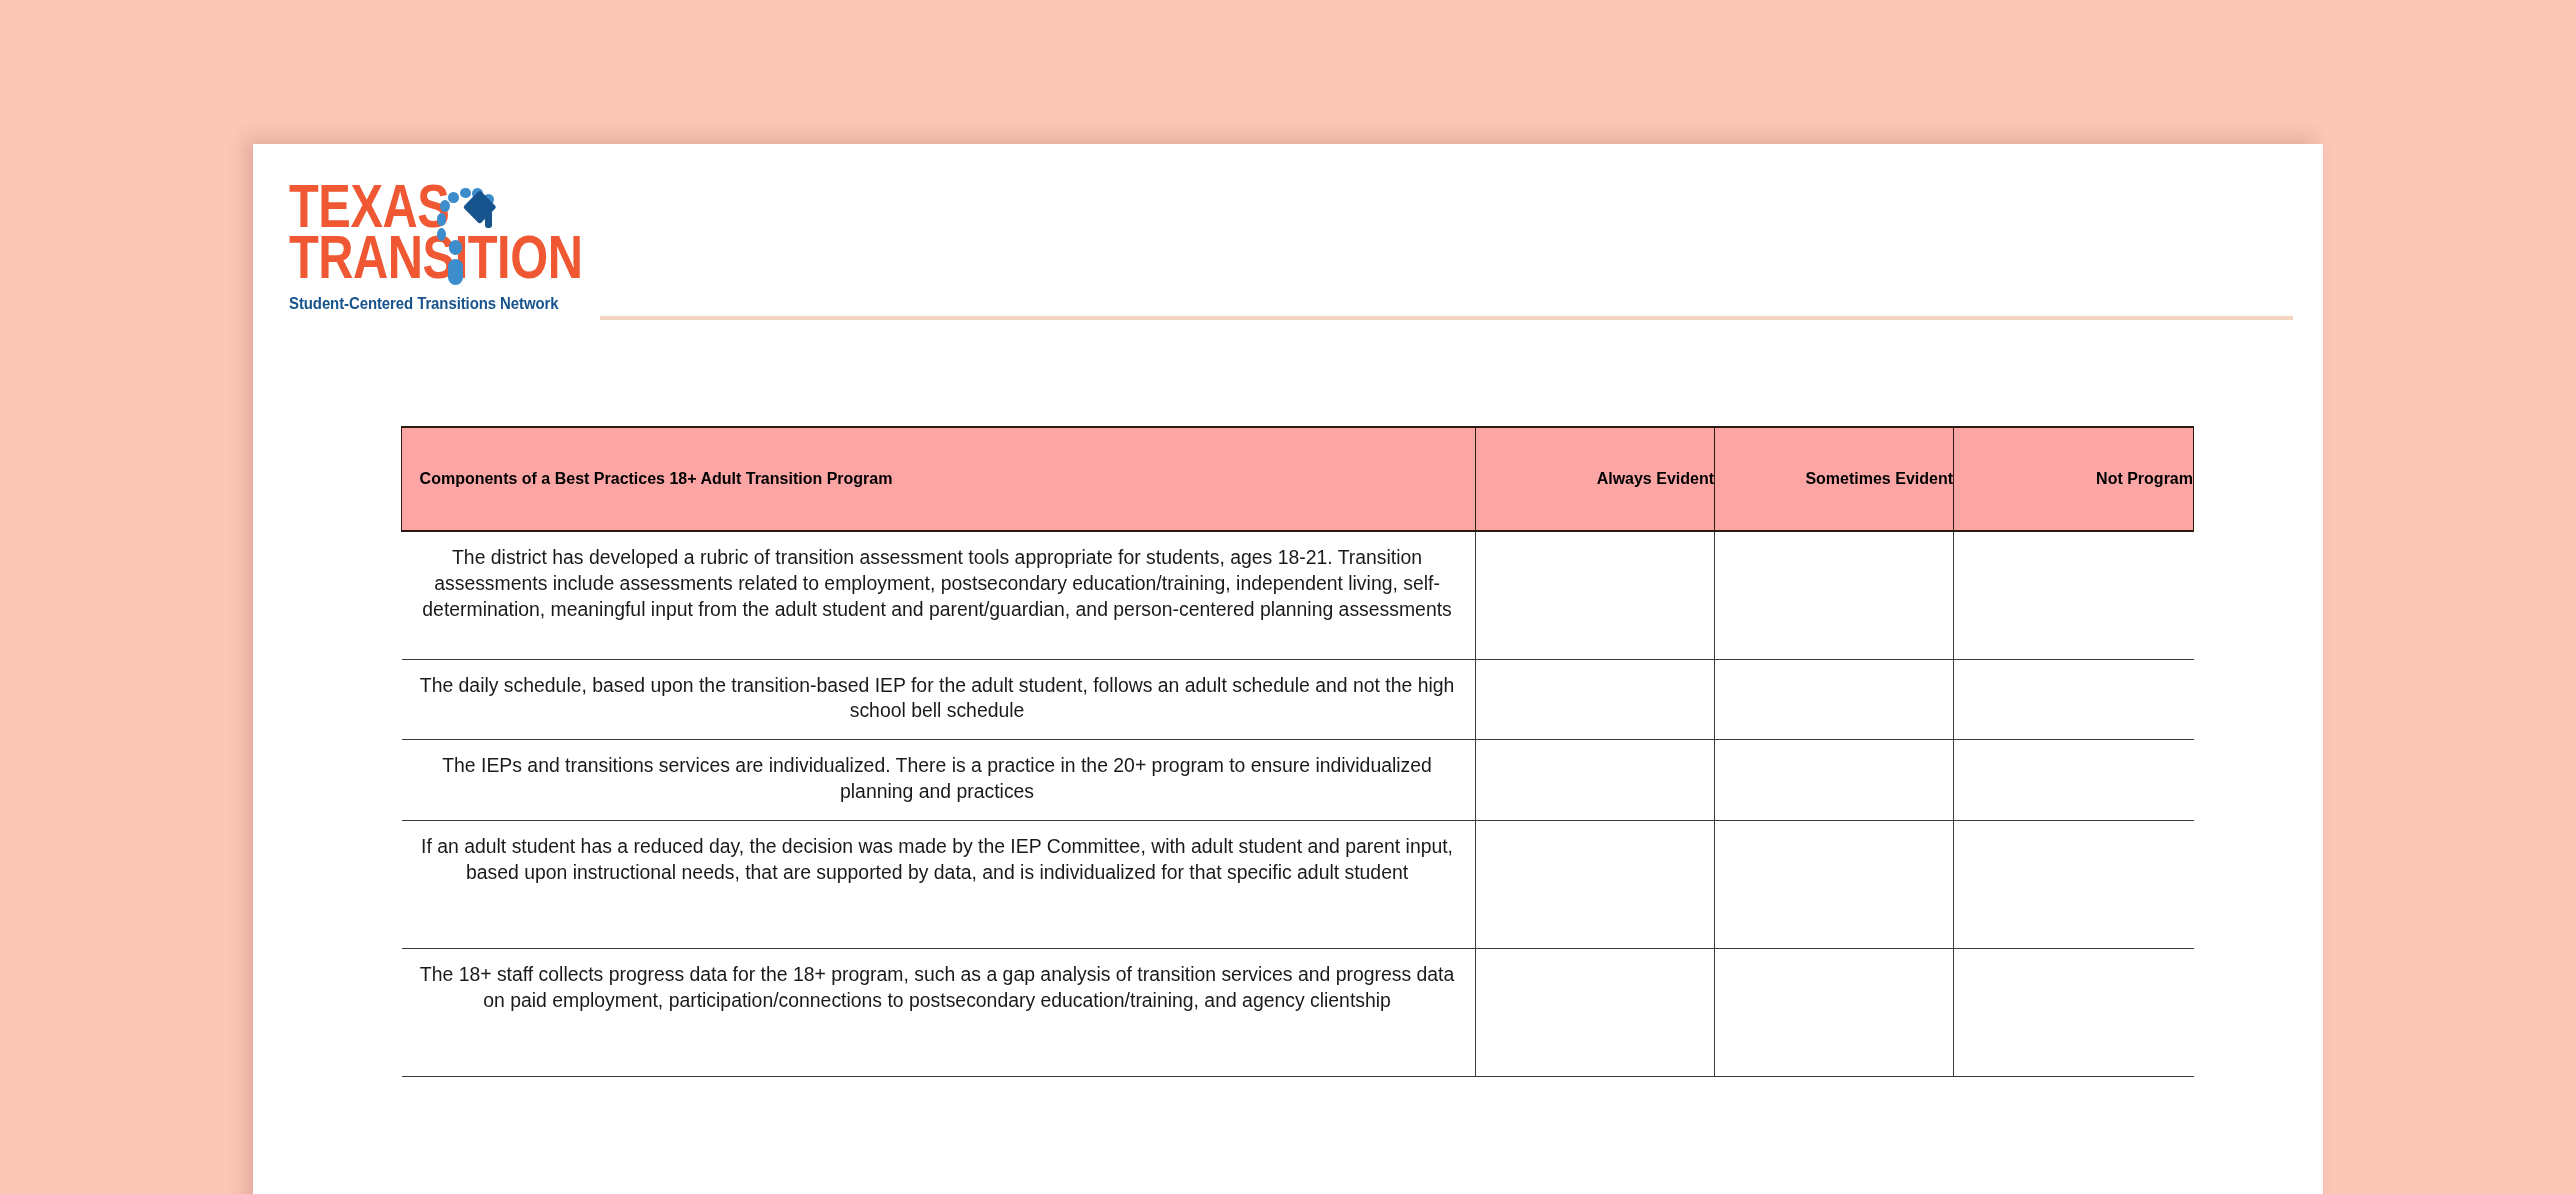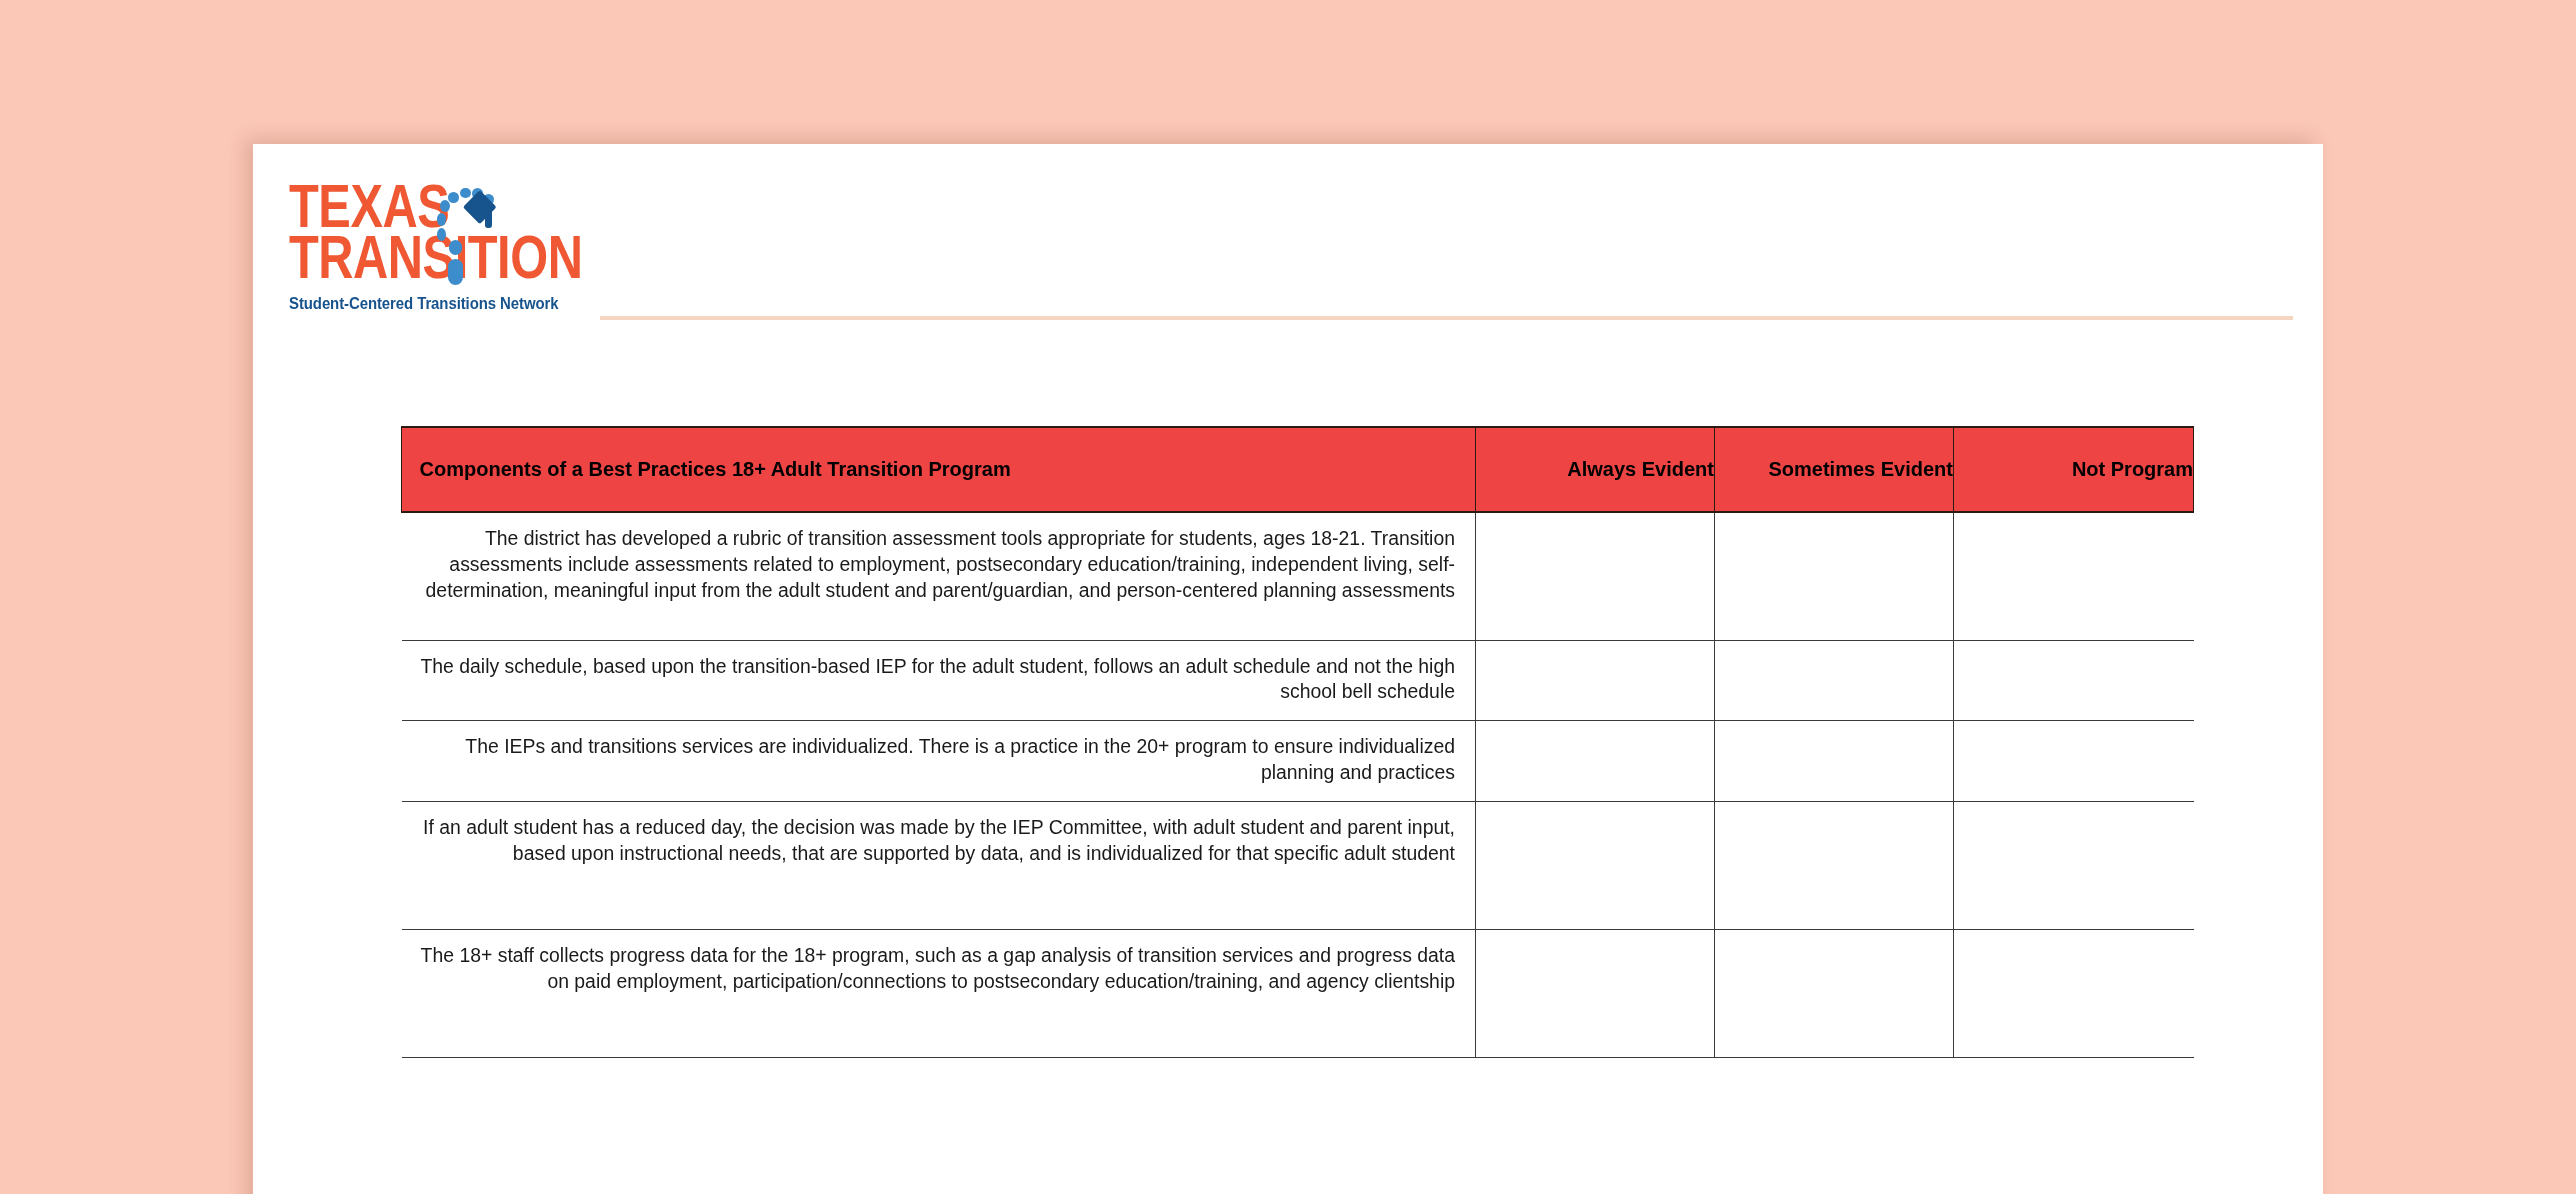--- a/index.html
+++ b/index.html
@@ -173,30 +173,30 @@
     width: 1791px;
     border-collapse: collapse;
     table-layout: fixed;
   }
   #assessment-table col.c-component { width: 1074px; }
   #assessment-table col.c-always    { width: 239px; }
   #assessment-table col.c-sometimes { width: 239px; }
   #assessment-table col.c-not       { width: 240px; }
 
   #assessment-table thead th {
-    background: #ef4444;
+    background: #fca5a5;
     border-top: 2.9px solid #2a1a12;
     border-bottom: 2.9px solid #2a1a12;
     border-left: 1.8px solid #2a1a12;
     border-right: 1.8px solid #2a1a12;
-    height: 85px;
+    height: 104px;
     vertical-align: middle;
     font-family: "Liberation Sans", sans-serif;
     font-weight: bold;
-    font-size: 20px;
+    font-size: 16px;
     color: #000000;
     line-height: 1.22;
   }
   #assessment-table thead th.th-component {
     text-align: left;
     padding-left: 17.6px;
   }
   #assessment-table thead th.th-rating {
     text-align: right;
   }
@@ -204,21 +204,21 @@
   #assessment-table tbody td {
     border-bottom: 1.8px solid #3a3a3a;
     vertical-align: top;
     font-family: "Liberation Sans", sans-serif;
     font-size: 19.4px;
     color: #1a1a1a;
     line-height: 1.33;
   }
   #assessment-table tbody td.td-component {
     padding: 13px 20px 15.3px 17.6px;
-    text-align: right;
+    text-align: center;
   }
   #assessment-table tbody td.td-rating {
     border-left: 1.8px solid #3a3a3a;
   }
   #assessment-table tbody td.td-rating.first-rating {
     border-left: 1.8px solid #3a3a3a;
   }
 
   .row-tall  { height: 128px; }
   .row-short { height: 75px; }

